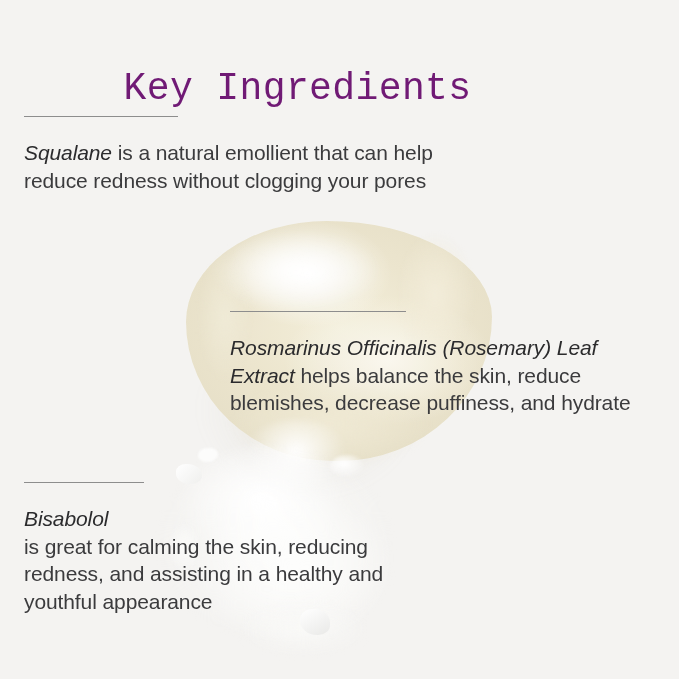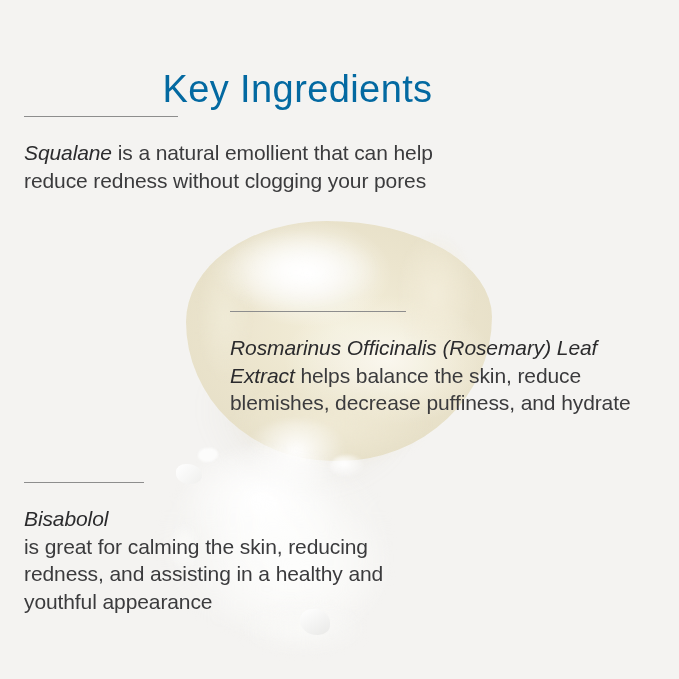--- a/index.html
+++ b/index.html
@@ -185,25 +185,25 @@
     position: absolute;
     inset: 0;
   }
 
   .page-title {
     position: absolute;
     top: 45px;
     left: 0;
     width: 595px;
     text-align: center;
-    font-family: Liberation Sans, sans-serif;
+    font-family: Liberation Mono, monospace;
     font-size: 38px;
     font-weight: 400;
     letter-spacing: 0.4px;
-    color: #0369a1;
+    color: #701a75;
     line-height: 1;
   }
 
   .block {
     position: absolute;
   }
 
   .rule {
     height: 1px;
     background: #8d8d8d;

